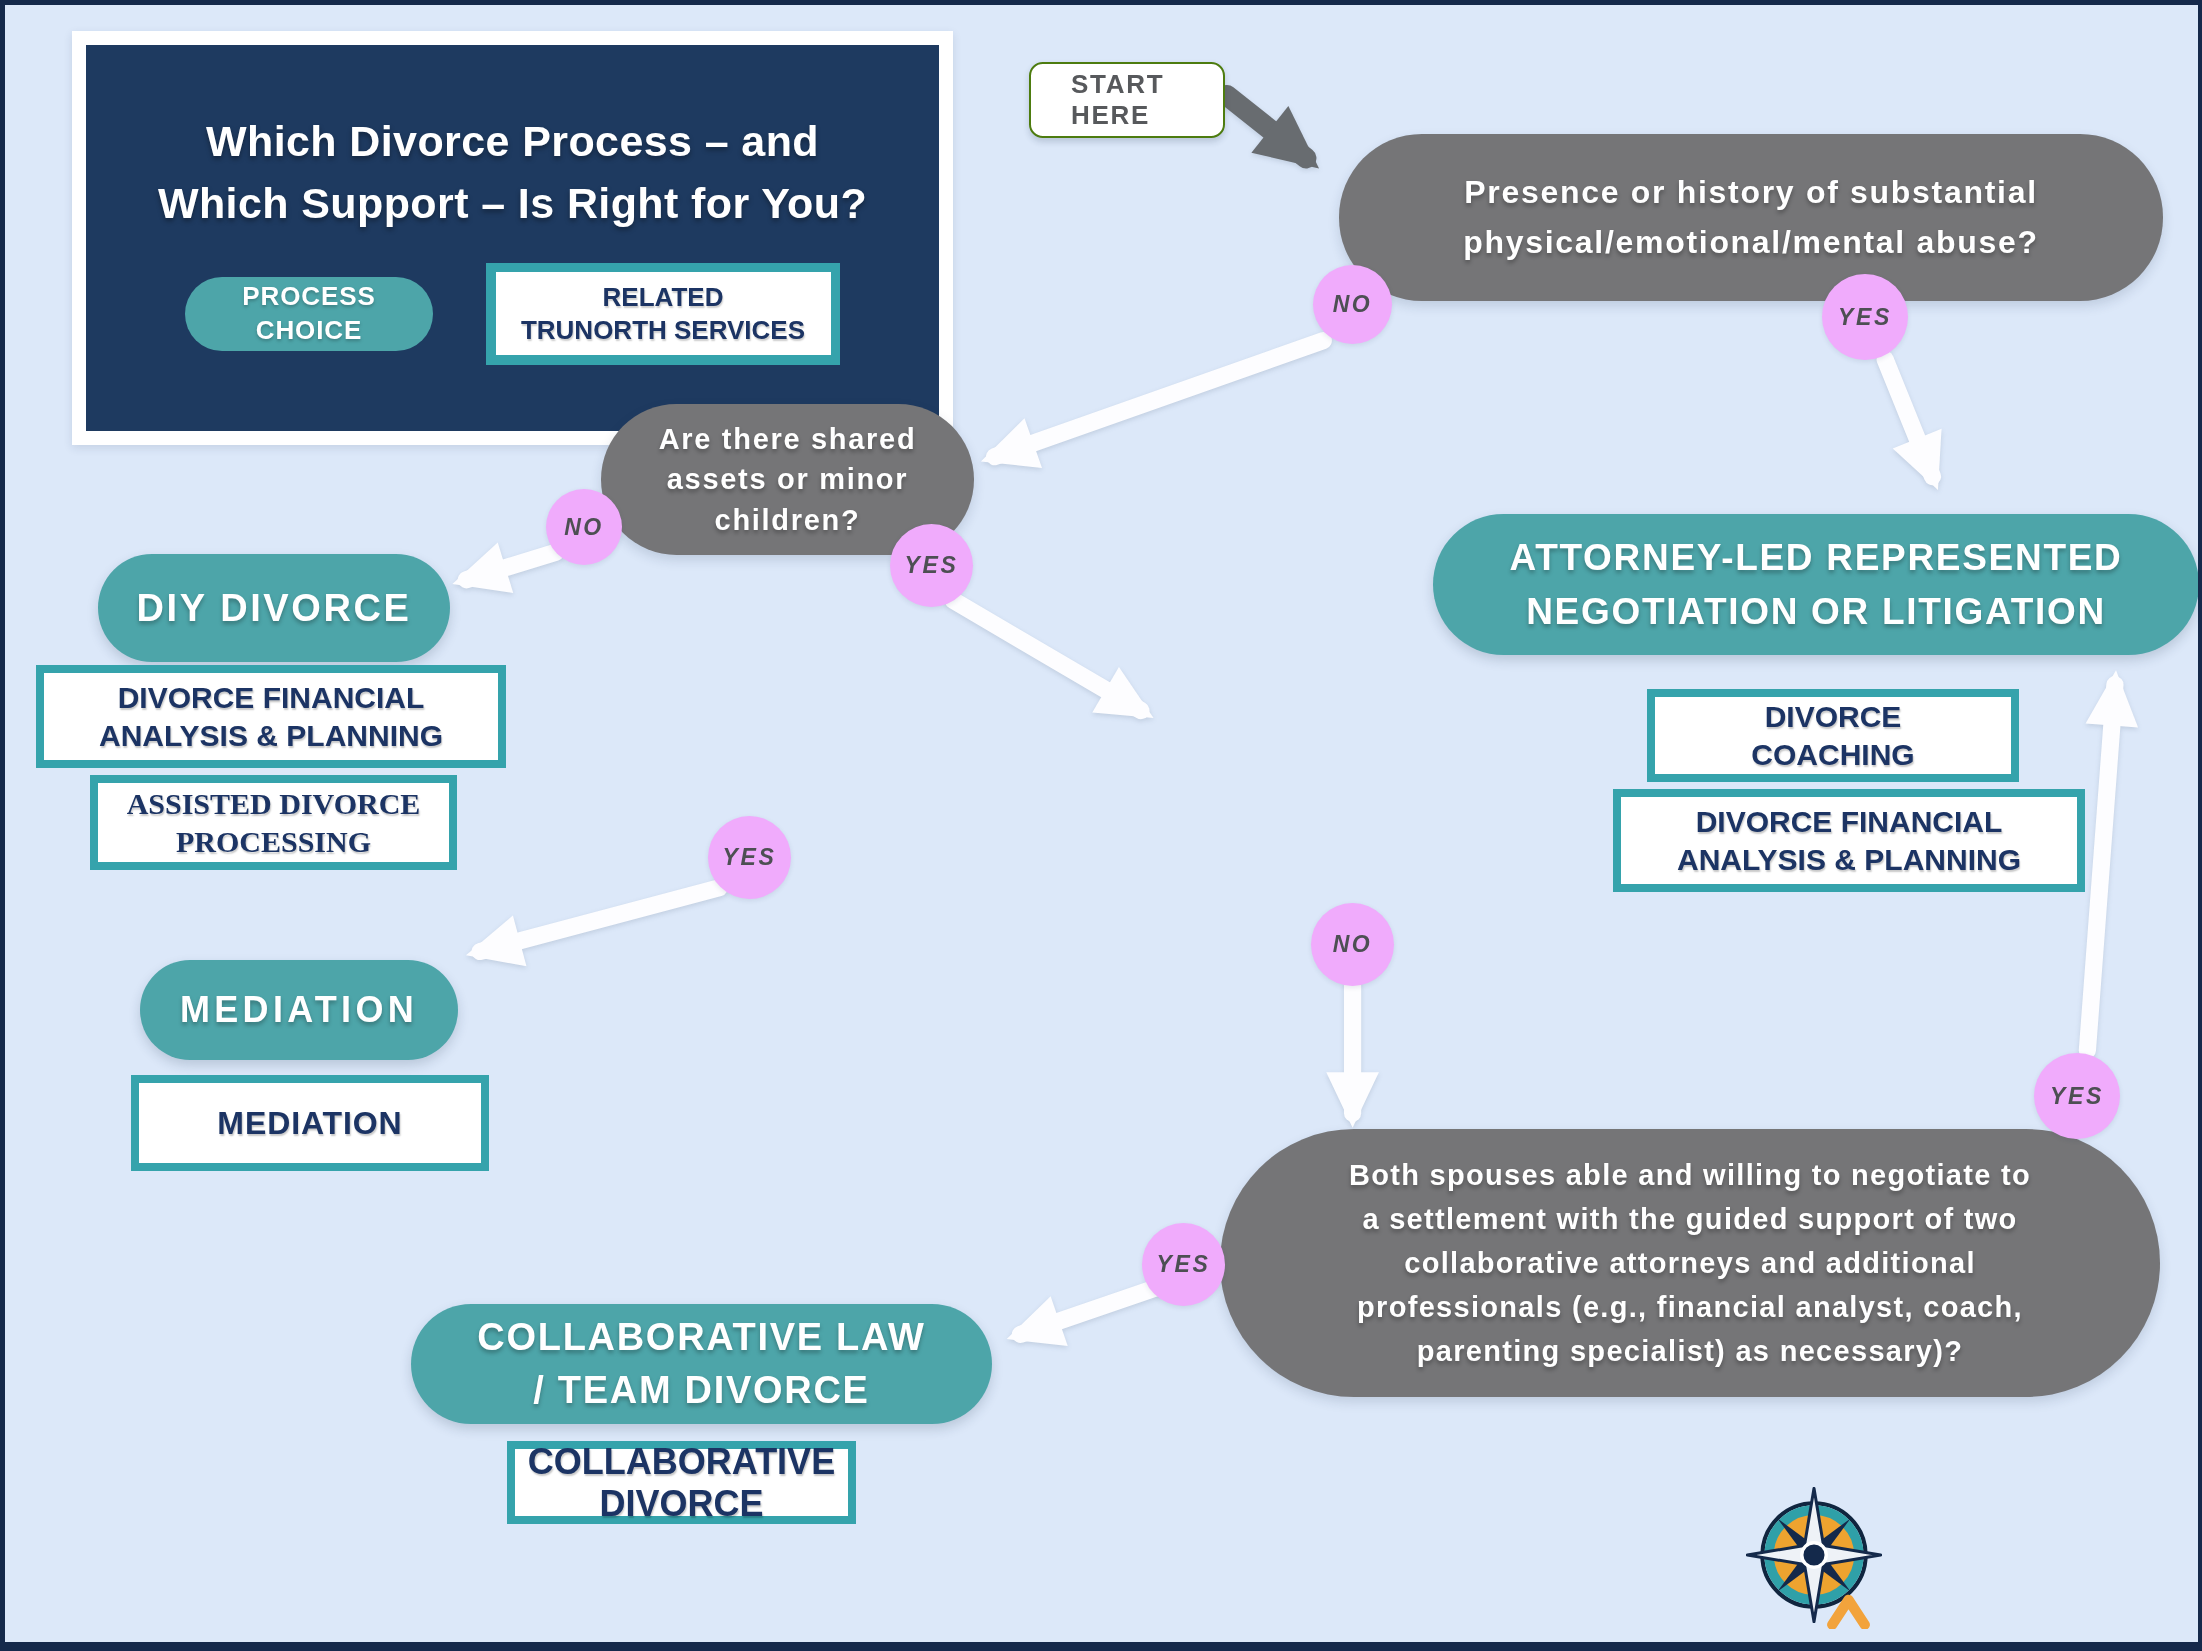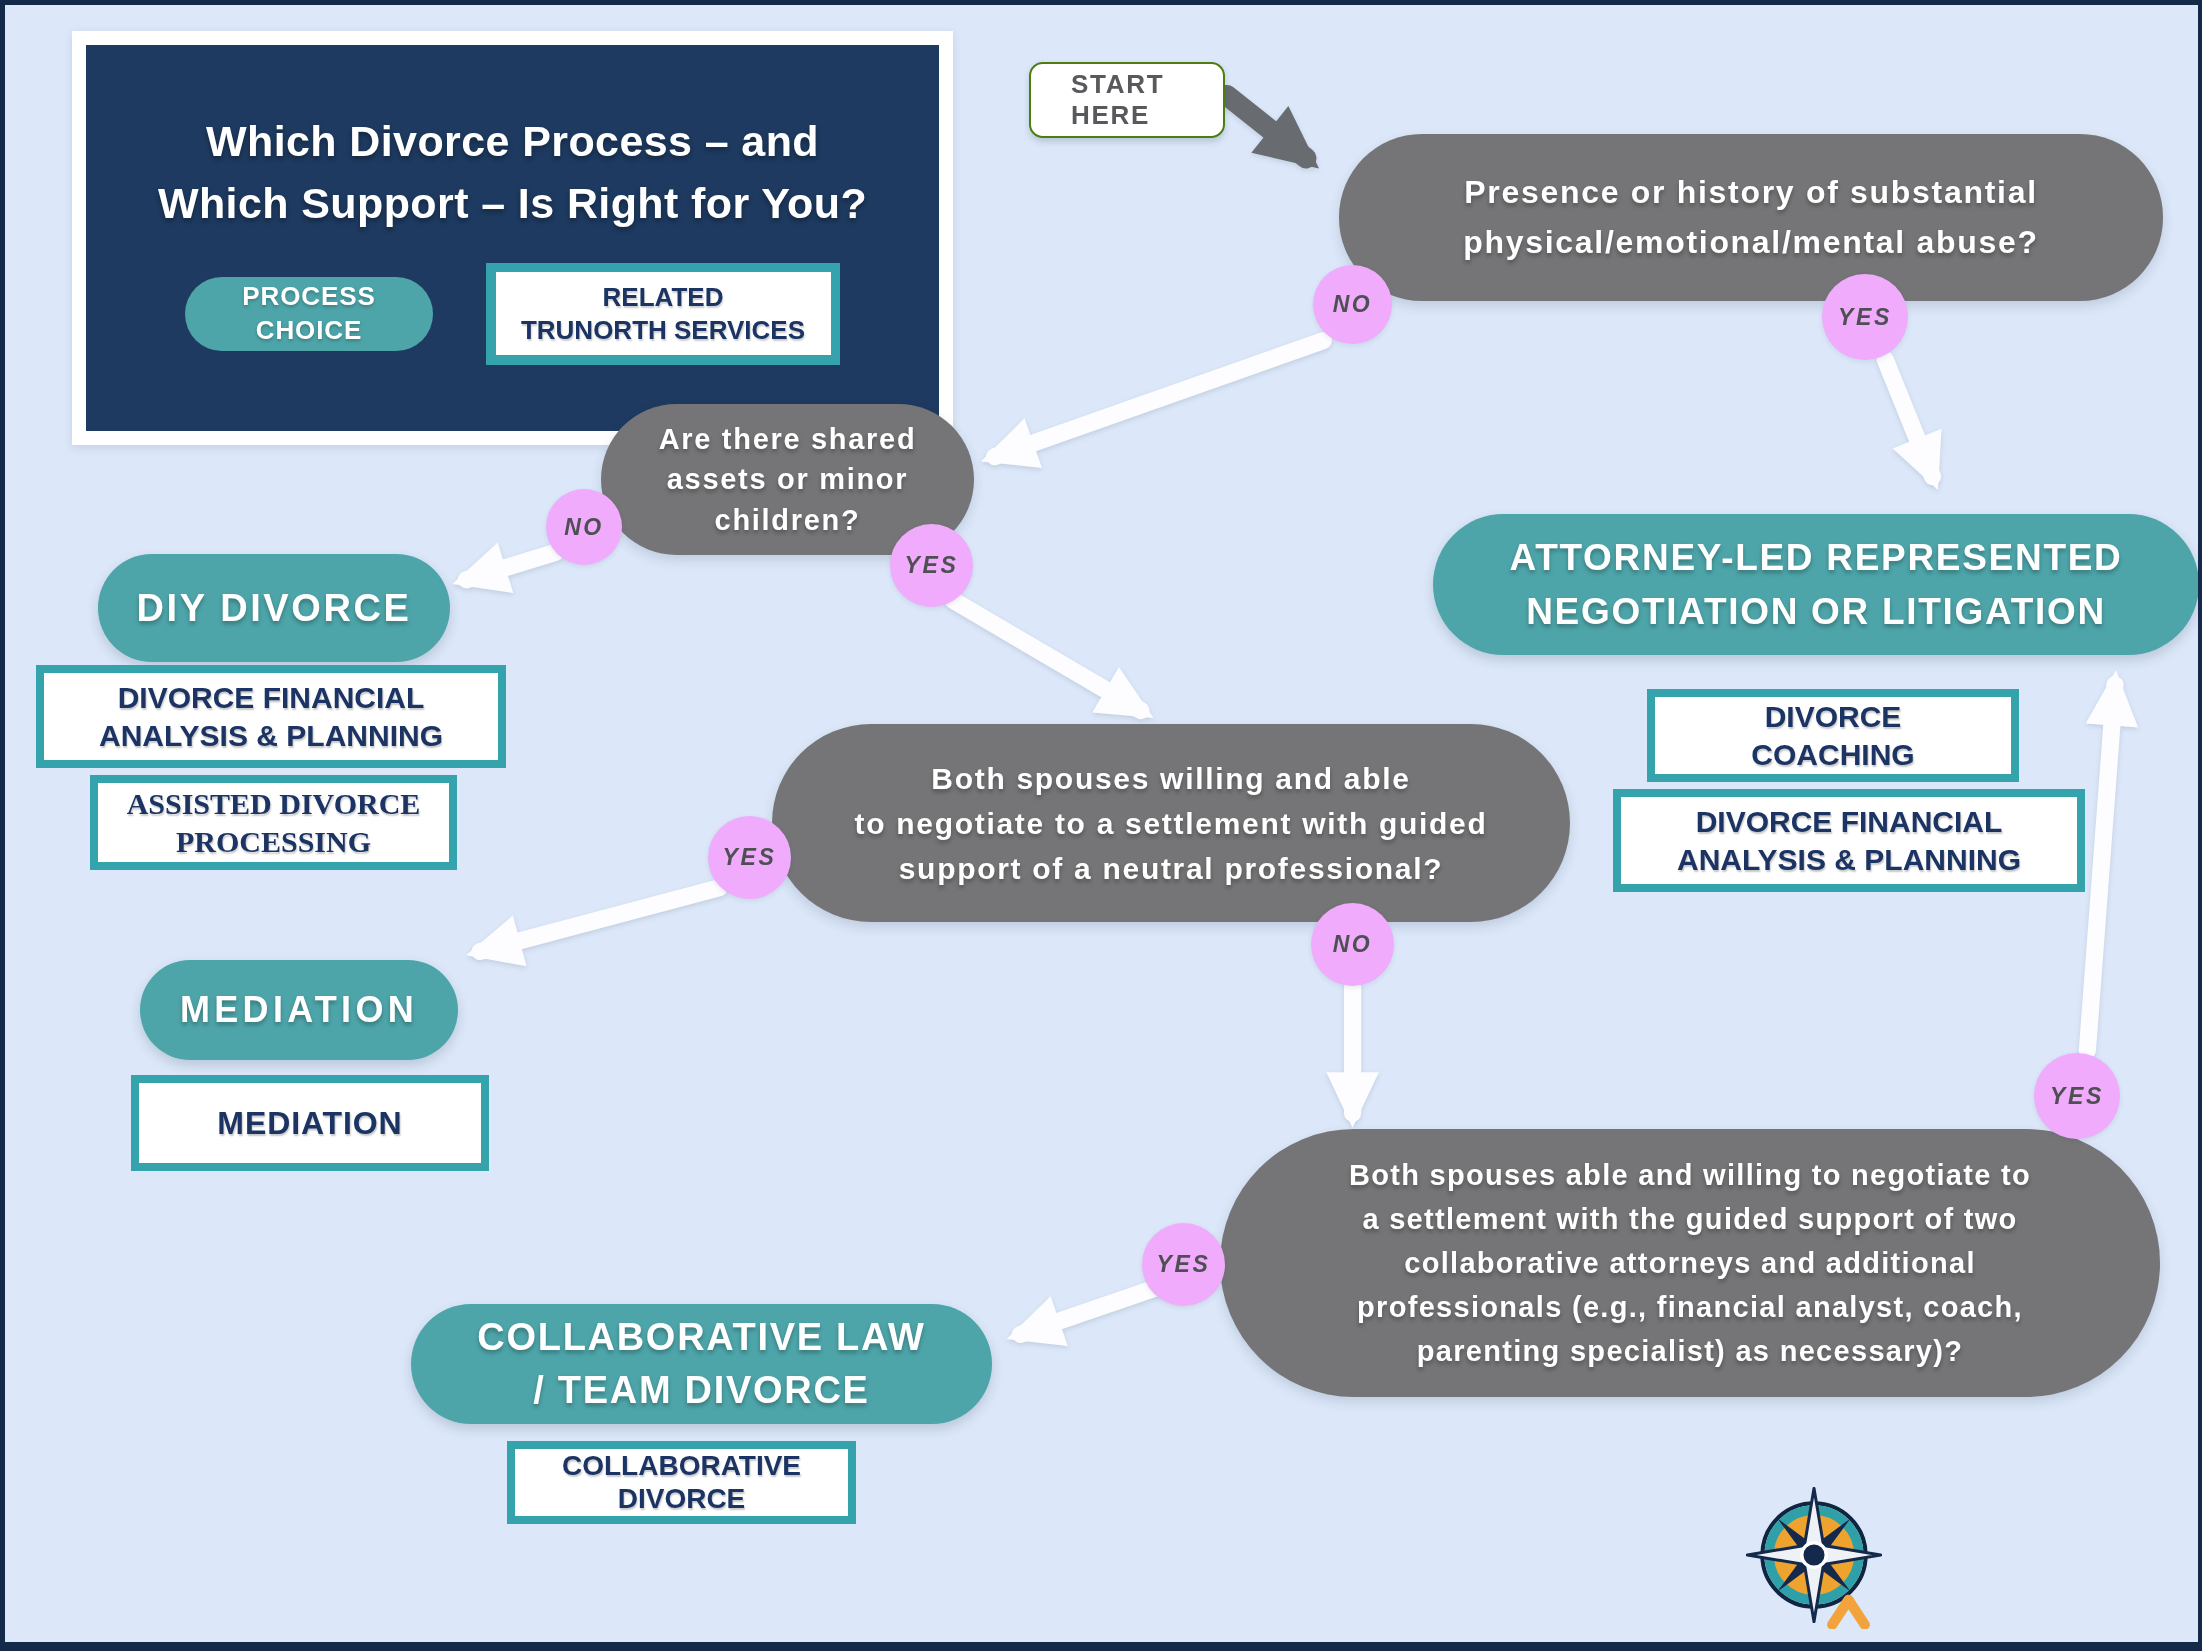--- a/index.html
+++ b/index.html
@@ -65,21 +65,21 @@
   
   .svc{position:absolute;background:#ffffff;border:8.6px solid #35a3ac;
     box-sizing:border-box;display:flex;align-items:center;justify-content:center;
     text-align:center;color:#1c3464;z-index:2;line-height:1.25;
     text-shadow:0.9px 1.7px 1.7px rgba(0,0,0,0.22);}
   .svc1{left:31px;top:660px;width:470px;height:103px;font-size:30px;}
   .svc2{left:85px;top:770px;width:367px;height:95px;font-size:30px;font-family:Liberation Serif, serif;}
   .svc3{left:1642px;top:684px;width:372px;height:93px;font-size:30px;}
   .svc4{left:1608px;top:784px;width:472px;height:103px;font-size:30px;}
   .svc5{left:126px;top:1070px;width:358px;height:96px;font-size:32px;letter-spacing:0.9px;}
-  .svc6{left:502px;top:1436px;width:349px;height:83px;font-size:28px;line-height:1.15;}
+  .svc6{left:502px;top:1436px;width:349px;height:83px;font-size:36px;line-height:1.15;}
   
   .circle{position:absolute;background:#f0abfc;border-radius:50%;display:flex;
     align-items:center;justify-content:center;color:#4d4f53;font-size:23px;
     letter-spacing:2.6px;z-index:3;box-shadow:0 1.7px 5.2px rgba(30,50,80,0.10);font-style:italic;}
   
   .logo{position:absolute;left:1635px;top:1482px;display:flex;align-items:center;
     gap:10.3px;z-index:2;flex-direction:column;}
   .logo-text{font-size:84px;letter-spacing:-0.9px;display:flex;align-items:baseline;}
   .logo-tru{color:#35b0b8;}
   .logo-north{color:#1d3461;display:flex;align-items:baseline;}
@@ -126,23 +126,20 @@
     </div>
   </div>
 
   <div class="start-box">START HERE</div>
 
   <div class="qnode q1 ws">Presence or history of substantial
 physical/emotional/mental abuse?</div>
   <div class="qnode q2 ws">Are there shared
 assets or minor
 children?</div>
-  <div class="qnode q3 ws">Both spouses willing and able
-to negotiate to a settlement with guided
-support of a neutral professional?</div>
   <div class="qnode q4 ws">Both spouses able and willing to negotiate to
 a settlement with the guided support of two
 collaborative attorneys and additional
 professionals (e.g., financial analyst, coach,
 parenting specialist) as necessary)?</div>
 
   <div class="tpill diy">DIY DIVORCE</div>
   <div class="tpill attorney ws">ATTORNEY-LED REPRESENTED
 NEGOTIATION OR LITIGATION</div>
   <div class="tpill mediation">MEDIATION</div>

